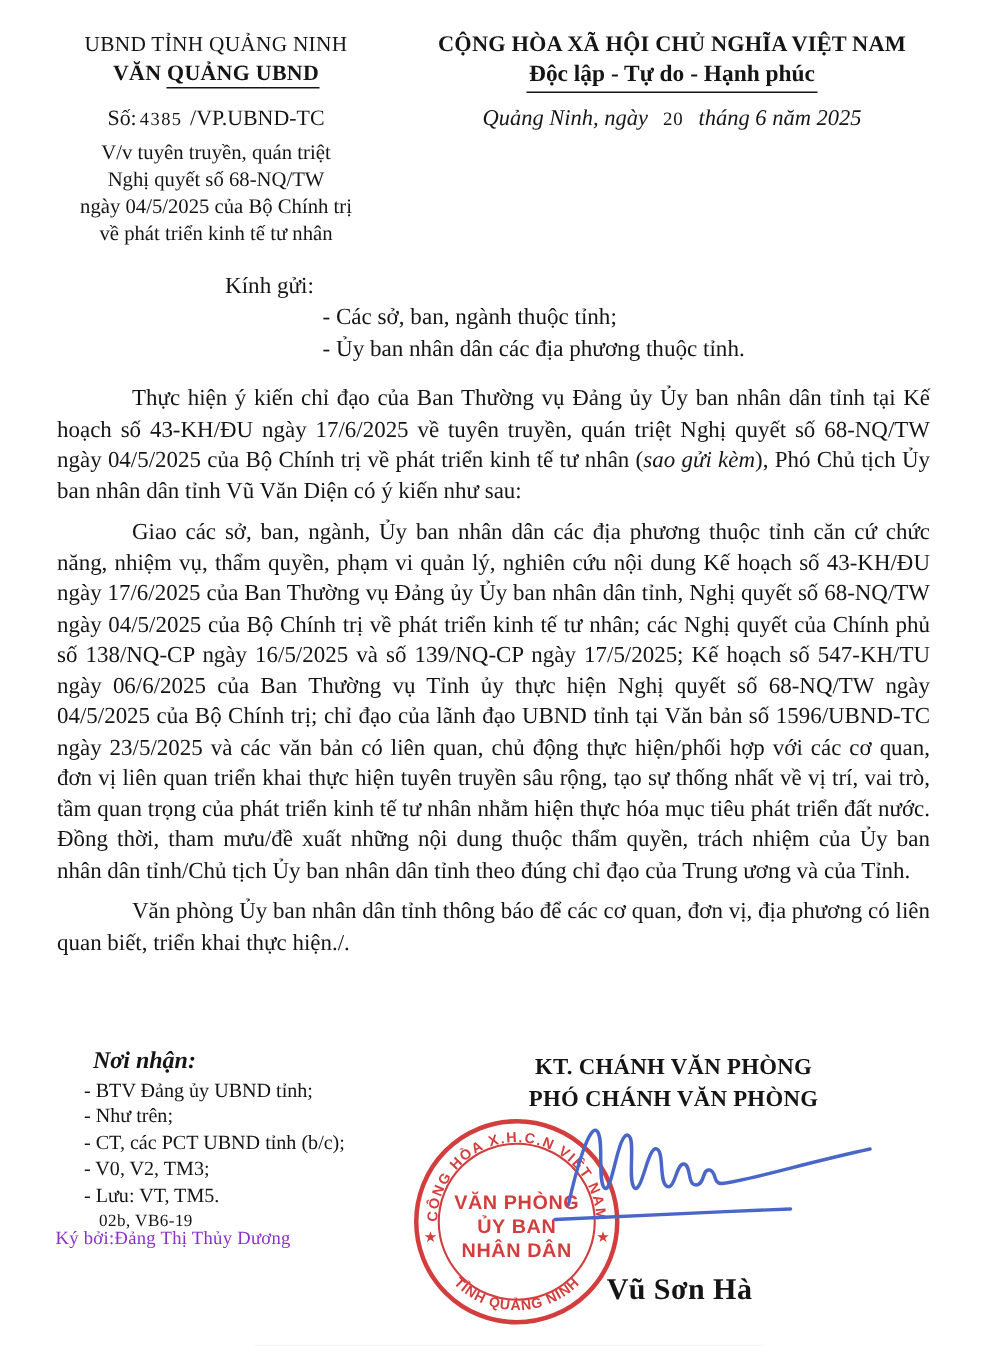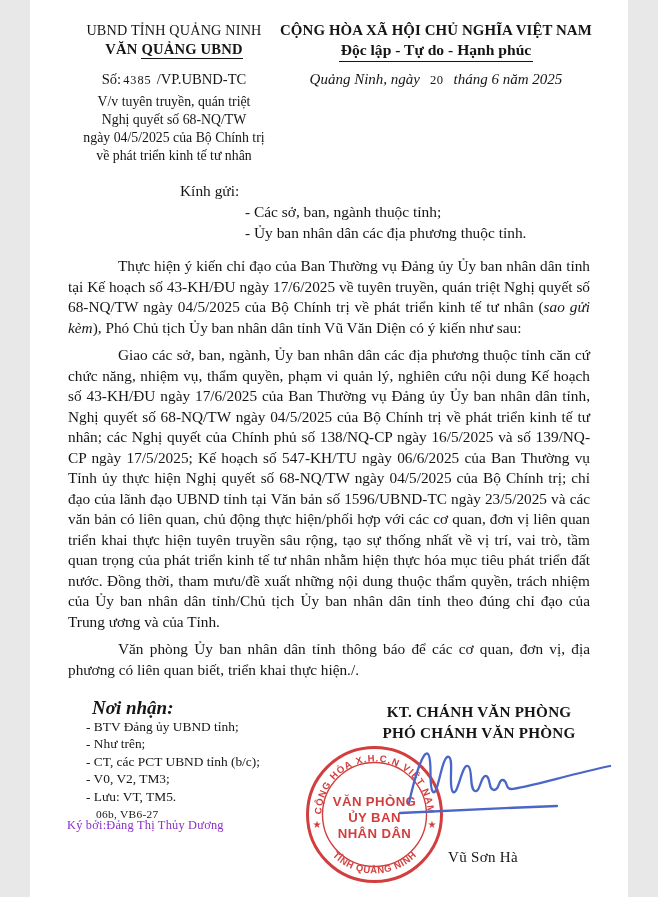--- a/index.html
+++ b/index.html
@@ -1,18 +1,18 @@
 <!DOCTYPE html>
 <html><head>
 <meta charset="utf-8">
 <style>
   html,body{margin:0;padding:0;background:#e8e8e8;}
   .page{
     position:relative;
-    width:598px;height:897px;
+    width:658px;height:897px;
     margin:0 auto;
     background:#ffffff;
     font-family:"Liberation Serif","DejaVu Serif",serif;
     color:#151515;
     box-sizing:border-box;
     padding:22px 38px 0;
     overflow:hidden;
   }
   
   .header{display:flex;}
@@ -37,27 +37,27 @@
   
   .body-text{margin-top:13px;}
   .body-text p{
     font-size:15.3px;line-height:20.5px;
     text-align:justify;text-indent:50px;
     margin:0 0 7px;
   }
   .body-text i{font-style:italic;}
   
   .noi-nhan{position:absolute;left:56px;top:699px;font-size:13.4px;line-height:17.6px;}
-  .nn-label{font-weight:bold;font-style:italic;font-size:19px;margin-left:6px;margin-bottom:1px;}
+  .nn-label{font-weight:bold;font-style:italic;font-size:16px;margin-left:6px;margin-bottom:1px;}
   .nn-code{font-size:11.4px;margin-left:10px;letter-spacing:.3px;}
   .esign{position:absolute;left:37px;top:818px;font-size:12.4px;letter-spacing:.2px;color:#8b2fc9;}
   .sign-titles{position:absolute;left:318px;top:701px;width:262px;text-align:center;
                font-weight:bold;font-size:15.2px;line-height:21px;letter-spacing:.2px;}
   .signer-name{position:absolute;left:322px;top:849px;width:262px;text-align:center;
-               font-weight:normal;font-size:15px;letter-spacing:.3px;}
+               font-weight:bold;font-size:20px;letter-spacing:.3px;}
   
   .seal-svg{position:absolute;left:274px;top:744px;width:141px;height:141px;opacity:.92;}
   .seal-svg text{font-family:"Liberation Sans","DejaVu Sans",sans-serif;fill:#cf2e2e;font-weight:bold;}
   .seal-ring{fill:none;stroke:#cf2e2e;}
   .sig-svg{position:absolute;left:353px;top:735px;width:232px;height:85px;}
   .sig-path{fill:none;stroke:#4a67c8;stroke-width:2.3;stroke-linecap:round;stroke-linejoin:round;}
 </style>
 </head>
 <body>
 
@@ -96,21 +96,21 @@
     <p>Văn phòng Ủy ban nhân dân tỉnh thông báo để các cơ quan, đơn vị, địa phương có liên quan biết, triển khai thực hiện./.</p>
   </div>
 
   <div class="noi-nhan">
     <div class="nn-label">Nơi nhận:</div>
     <div>- BTV Đảng ủy UBND tỉnh;</div>
     <div>- Như trên;</div>
     <div>- CT, các PCT UBND tỉnh (b/c);</div>
     <div>- V0, V2, TM3;</div>
     <div>- Lưu: VT, TM5.</div>
-    <div class="nn-code">06b, VB6-27</div>
+    <div class="nn-code">02b, VB6-19</div>
   </div>
 
   <div class="esign">Ký bởi:Đảng Thị Thủy Dương</div>
 
   <div class="sign-titles">
     <div>KT. CHÁNH VĂN PHÒNG</div>
     <div>PHÓ CHÁNH VĂN PHÒNG</div>
   </div>
   <div class="signer-name">Vũ Sơn Hà</div>
 

